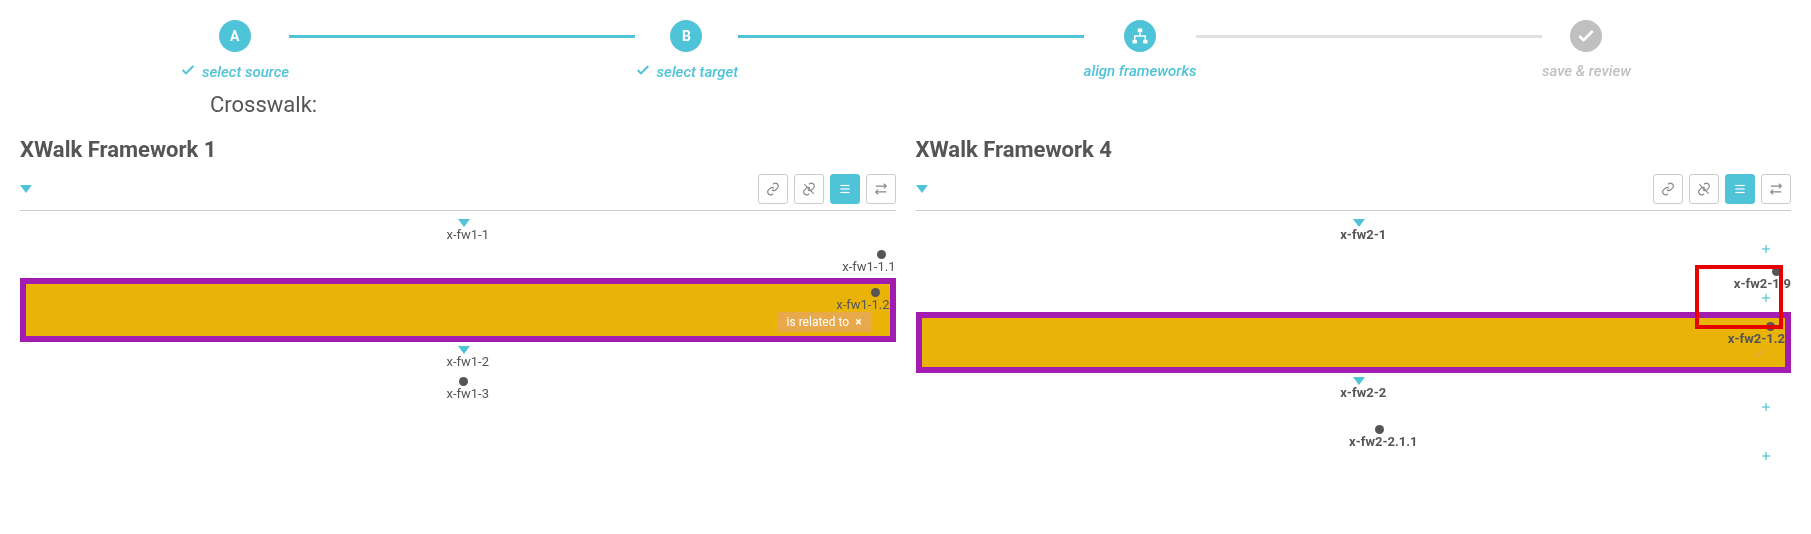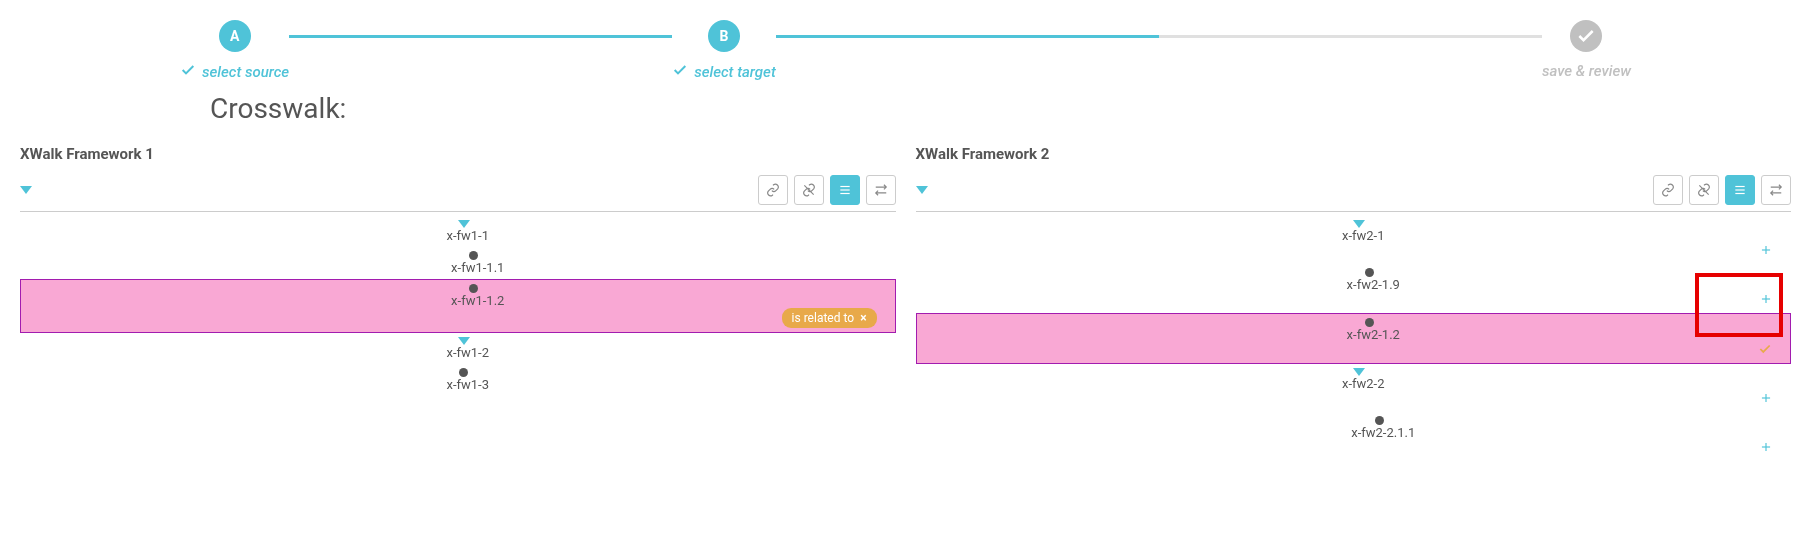--- a/index.html
+++ b/index.html
@@ -16,45 +16,45 @@
 .step-label.inactive { color: #c0c0c0; }
 .step-check { color: #4fc3d8; }
 .step-connector { flex: 1; height: 3px; margin-top: 15px; }
 .step-connector.active { background: #4fc3d8; }
 .step-connector.inactive { background: #e0e0e0; }
 
 .hierarchy-icon svg { width: 18px; height: 18px; }
 .check-icon-circle svg { width: 20px; height: 20px; }
 
 
-.title-row { padding: 0 0 20px 210px; font-size: 28px; color: #555; }
+.title-row { padding: 0 0 20px 210px; font-size: 22px; color: #555; }
 
 
 .panels { display: flex; gap: 20px; padding: 0 20px; }
 .panel { flex: 1; }
-.panel-header { font-size: 15px; font-weight: 700; color: #555; margin-bottom: 12px; }
+.panel-header { font-size: 22px; font-weight: 700; color: #555; margin-bottom: 12px; }
 .panel-toolbar { display: flex; align-items: center; justify-content: space-between; border-bottom: 1px solid #ccc; padding-bottom: 6px; margin-bottom: 4px; }
 .panel-toolbar-left { display: flex; align-items: center; }
 .panel-toolbar-right { display: flex; gap: 6px; }
 .toolbar-btn { width: 30px; height: 30px; border: 1px solid #ccc; background: #fff; display: flex; align-items: center; justify-content: center; cursor: pointer; border-radius: 3px; }
 .toolbar-btn.active { background: #4fc3d8; border-color: #4fc3d8; color: #fff; }
 .toolbar-btn svg { width: 14px; height: 14px; }
 
 
 .tree-container { position: relative; max-height: 260px; overflow-y: auto; }
 .tree-item { display: flex; align-items: center; padding: 4px 0; font-size: 13px; color: #555; position: relative; flex-direction: column; }
-.tree-item.selected { border: 1px solid #a21caf; background: #f9a8d4; }
+.tree-item.selected { border: 6px solid #a21caf; background: #eab308; }
 .indent-0 { padding-left: 20px; }
-.indent-1 { padding-left: 40px; }
+.indent-1 { padding-left: 40px; align-items: flex-end; }
 .indent-2 { padding-left: 60px; }
 
 .caret { width: 0; height: 0; border-left: 6px solid transparent; border-right: 6px solid transparent; border-top: 8px solid #4fc3d8; margin-right: 8px; cursor: pointer; }
 .bullet { width: 9px; height: 9px; border-radius: 50%; background: #555; margin-right: 10px; margin-left: 2px; }
 
-.relation-badge { margin-left: auto; margin-right: 18px; background: #e8a94a; color: #fff; padding: 3px 10px; border-radius: 9px; font-size: 12px; display: flex; align-items: center; gap: 6px; }
+.relation-badge { margin-left: auto; margin-right: 18px; background: #e8a94a; color: #fff; padding: 3px 10px; border-radius: 4px; font-size: 12px; display: flex; align-items: center; gap: 6px; }
 .relation-badge-x { font-weight: bold; cursor: pointer; }
 
 .row-action { margin-left: auto; margin-right: 18px; color: #4fc3d8; cursor: pointer; }
 .row-action.checkmark { color: #e8a94a; }
 .row-action svg { width: 14px; height: 14px; }
 
 .highlight-box { position: absolute; border: 4px solid #e60000; pointer-events: none; }
 
 
 .tree-container::-webkit-scrollbar { width: 10px; }
@@ -78,20 +78,33 @@
   <div class="step">
     <div class="step-circle active">B</div>
     <div class="step-label-row">
       <span class="step-check"><svg viewBox="0 0 24 24" width="16" height="16" fill="none" stroke="currentColor" stroke-width="3">
             <polyline points="20 6 9 17 4 12"></polyline>
           </svg></span>
       <span class="step-label">select target</span>
     </div>
   </div>
   <div class="step-connector active"></div>
+  <div class="step">
+    <div class="step-circle active hierarchy-icon">
+      <svg viewBox="0 0 24 24" fill="#fff">
+          <rect x="9" y="2" width="6" height="5" rx="1"></rect>
+          <rect x="2" y="17" width="6" height="5" rx="1"></rect>
+          <rect x="16" y="17" width="6" height="5" rx="1"></rect>
+          <path d="M12 7v5M12 12H5v5M12 12h7v5" stroke="#fff" stroke-width="2" fill="none"></path>
+        </svg>
+    </div>
+    <div class="step-label-row">
+      <span class="step-label">align frameworks</span>
+    </div>
+  </div>
   <div class="step-connector inactive"></div>
   <div class="step">
     <div class="step-circle inactive check-icon-circle">
       <svg viewBox="0 0 24 24" fill="none" stroke="#fff" stroke-width="3">
           <polyline points="20 6 9 17 4 12"></polyline>
         </svg>
     </div>
     <div class="step-label-row">
       <span class="step-label inactive">save &amp; review</span>
     </div>
@@ -158,21 +171,21 @@
           <span>x-fw1-2</span>
         </div>
         <div class="tree-item indent-0">
           <div class="bullet"></div>
           <span>x-fw1-3</span>
         </div>
       </div>
   </div>
 
   <div class="panel" style="position:relative;">
-    <div class="panel-header">XWalk Framework 2</div>
+    <div class="panel-header">XWalk Framework 4</div>
     <div class="panel-toolbar">
       <div class="panel-toolbar-left">
         <div class="caret"></div>
       </div>
       <div class="panel-toolbar-right">
         <div class="toolbar-btn">
             <svg viewBox="0 0 24 24" fill="none" stroke="#888" stroke-width="2">
               <path d="M10 13a5 5 0 0 0 7 0l3-3a5 5 0 0 0-7-7l-1 1"></path>
               <path d="M14 11a5 5 0 0 0-7 0l-3 3a5 5 0 0 0 7 7l1-1"></path>
             </svg>
@@ -191,21 +204,21 @@
               <line x1="4" y1="18" x2="20" y2="18"></line>
             </svg>
           </div>
         <div class="toolbar-btn">
             <svg viewBox="0 0 24 24" fill="none" stroke="#888" stroke-width="2">
               <path d="M17 3l4 4-4 4M3 7h18M7 21l-4-4 4-4M21 17H3"></path>
             </svg>
           </div>
       </div>
     </div>
-    <div class="tree-container" id="right-tree" style="position:relative;">
+    <div class="tree-container" id="right-tree" style="position:relative;font-weight:bold;">
         <div class="tree-item indent-0">
           <div class="caret"></div>
           <span>x-fw2-1</span>
           <div class="row-action"><svg viewBox="0 0 24 24" fill="none" stroke="currentColor" stroke-width="2">
               <line x1="12" y1="5" x2="12" y2="19"></line>
               <line x1="5" y1="12" x2="19" y2="12"></line>
             </svg></div>
         </div>
         <div class="tree-item indent-1">
           <div class="bullet"></div>

